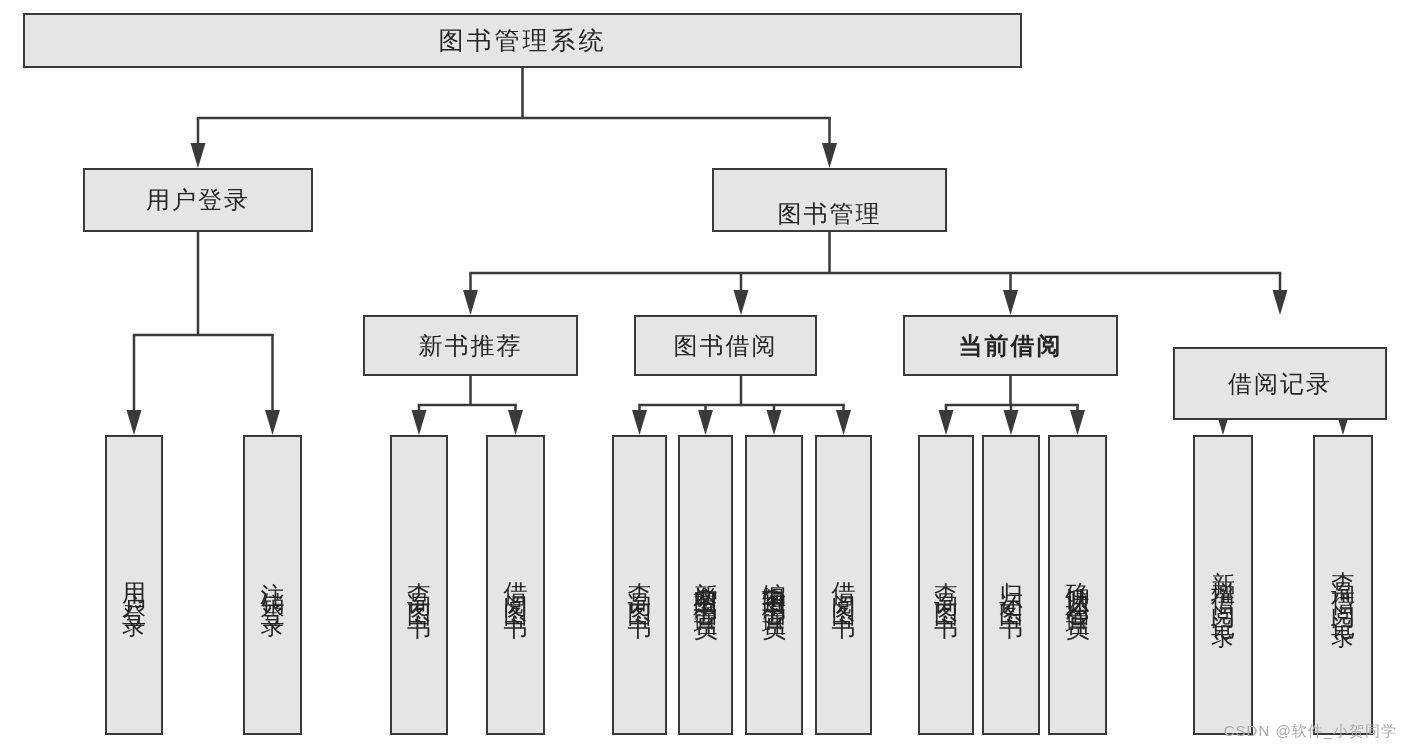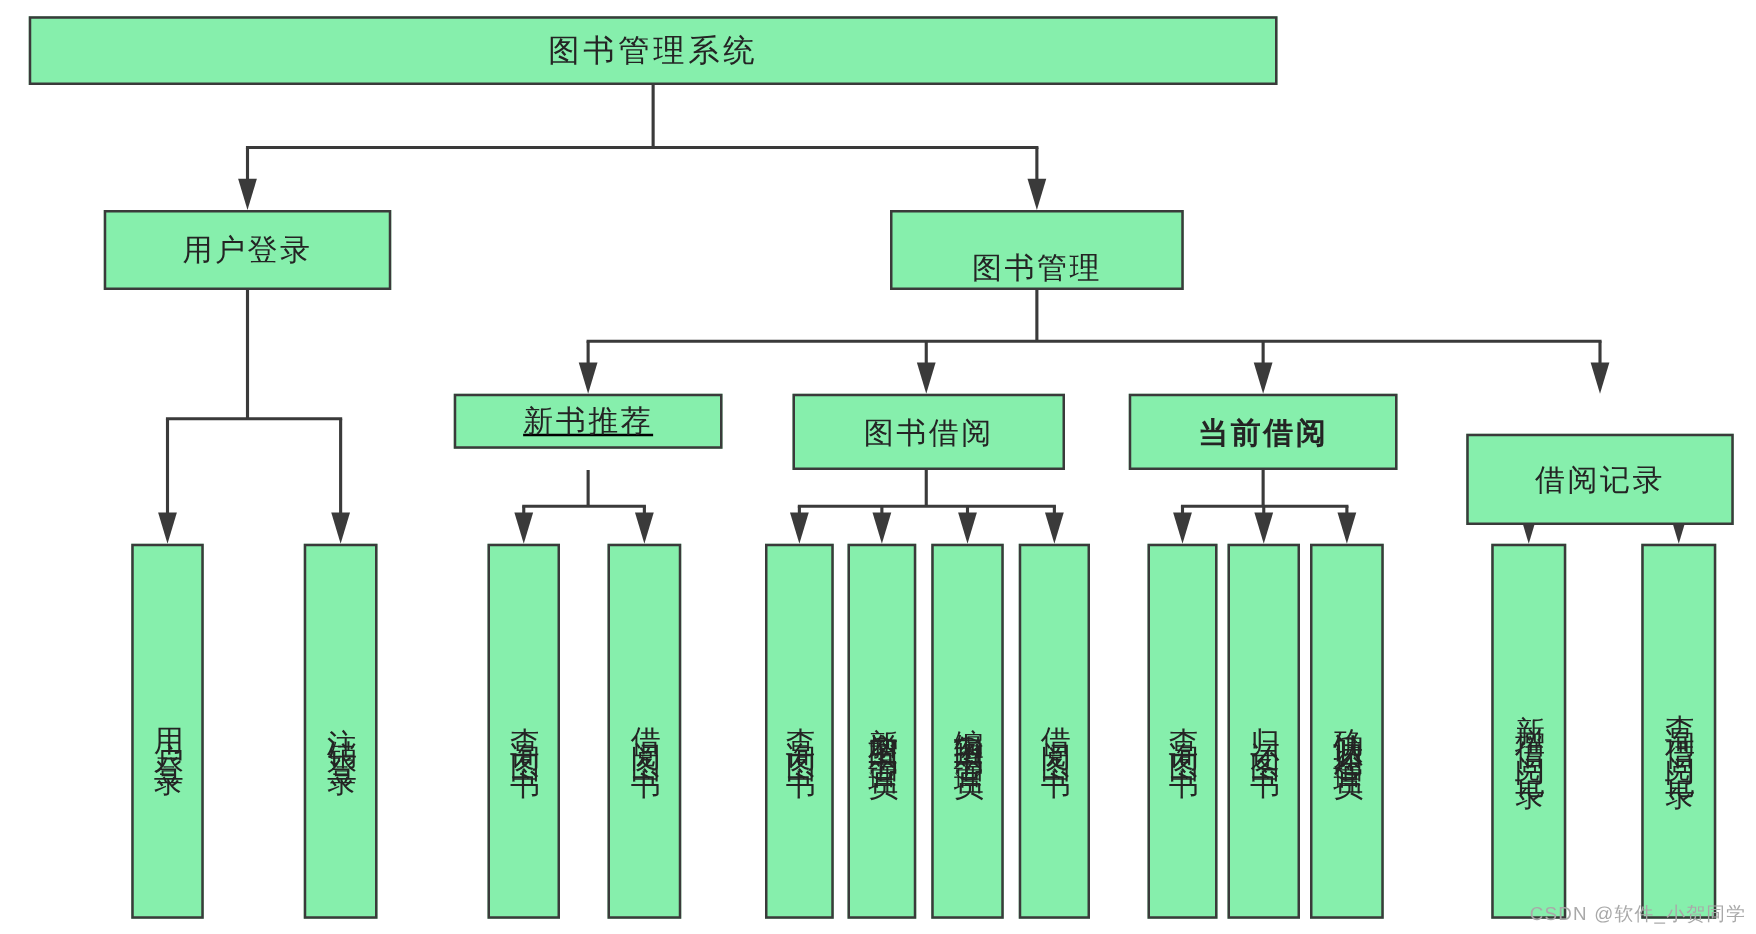--- a/index.html
+++ b/index.html
@@ -14,21 +14,21 @@
   #connectors {
     position: absolute;
     left: 0; top: 0;
     width: 1405px; height: 747px;
     pointer-events: none;
   }
   .node {
     position: absolute;
     box-sizing: border-box;
     border: 2.5px solid #3a3a3a;
-    background: #86efac;
+    background: #e5e5e5;
     display: flex;
     align-items: center;
     justify-content: center;
   }
   .node .label {
     color: #242424;
     white-space: nowrap;
   }
   .node.horizontal .label {
     font-size: 24px;
@@ -118,24 +118,24 @@
   <div id="nodes">
       <div class="node horizontal title-node" style="left: 23px; top: 13px; width: 999px; height: 55px;">
         <span class="label">图书管理系统</span>
       </div>
       <div class="node horizontal" style="left: 83px; top: 168px; width: 230px; height: 64px;">
         <span class="label">用户登录</span>
       </div>
       <div class="node horizontal" style="left: 712px; top: 168px; width: 235px; height: 64px; align-items: flex-end;">
         <span class="label">图书管理</span>
       </div>
-      <div class="node horizontal" style="left: 363px; top: 315px; width: 215px; height: 44px; text-decoration: underline;">
+      <div class="node horizontal" style="left: 363px; top: 315px; width: 215px; height: 61px;">
         <span class="label">新书推荐</span>
       </div>
-      <div class="node horizontal" style="left: 634px; top: 315px; width: 218px; height: 61px;">
+      <div class="node horizontal" style="left: 634px; top: 315px; width: 183px; height: 61px;">
         <span class="label">图书借阅</span>
       </div>
       <div class="node horizontal" style="left: 903px; top: 315px; width: 215px; height: 61px; font-weight: bold;">
         <span class="label">当前借阅</span>
       </div>
       <div class="node horizontal" style="left: 1173px; top: 315px; width: 214px; height: 73px; margin-top: 32px;">
         <span class="label">借阅记录</span>
       </div>
       <div class="node vertical" style="left: 105px; top: 435px; width: 58px; height: 300px;">
         <span class="label">用户登录</span>

